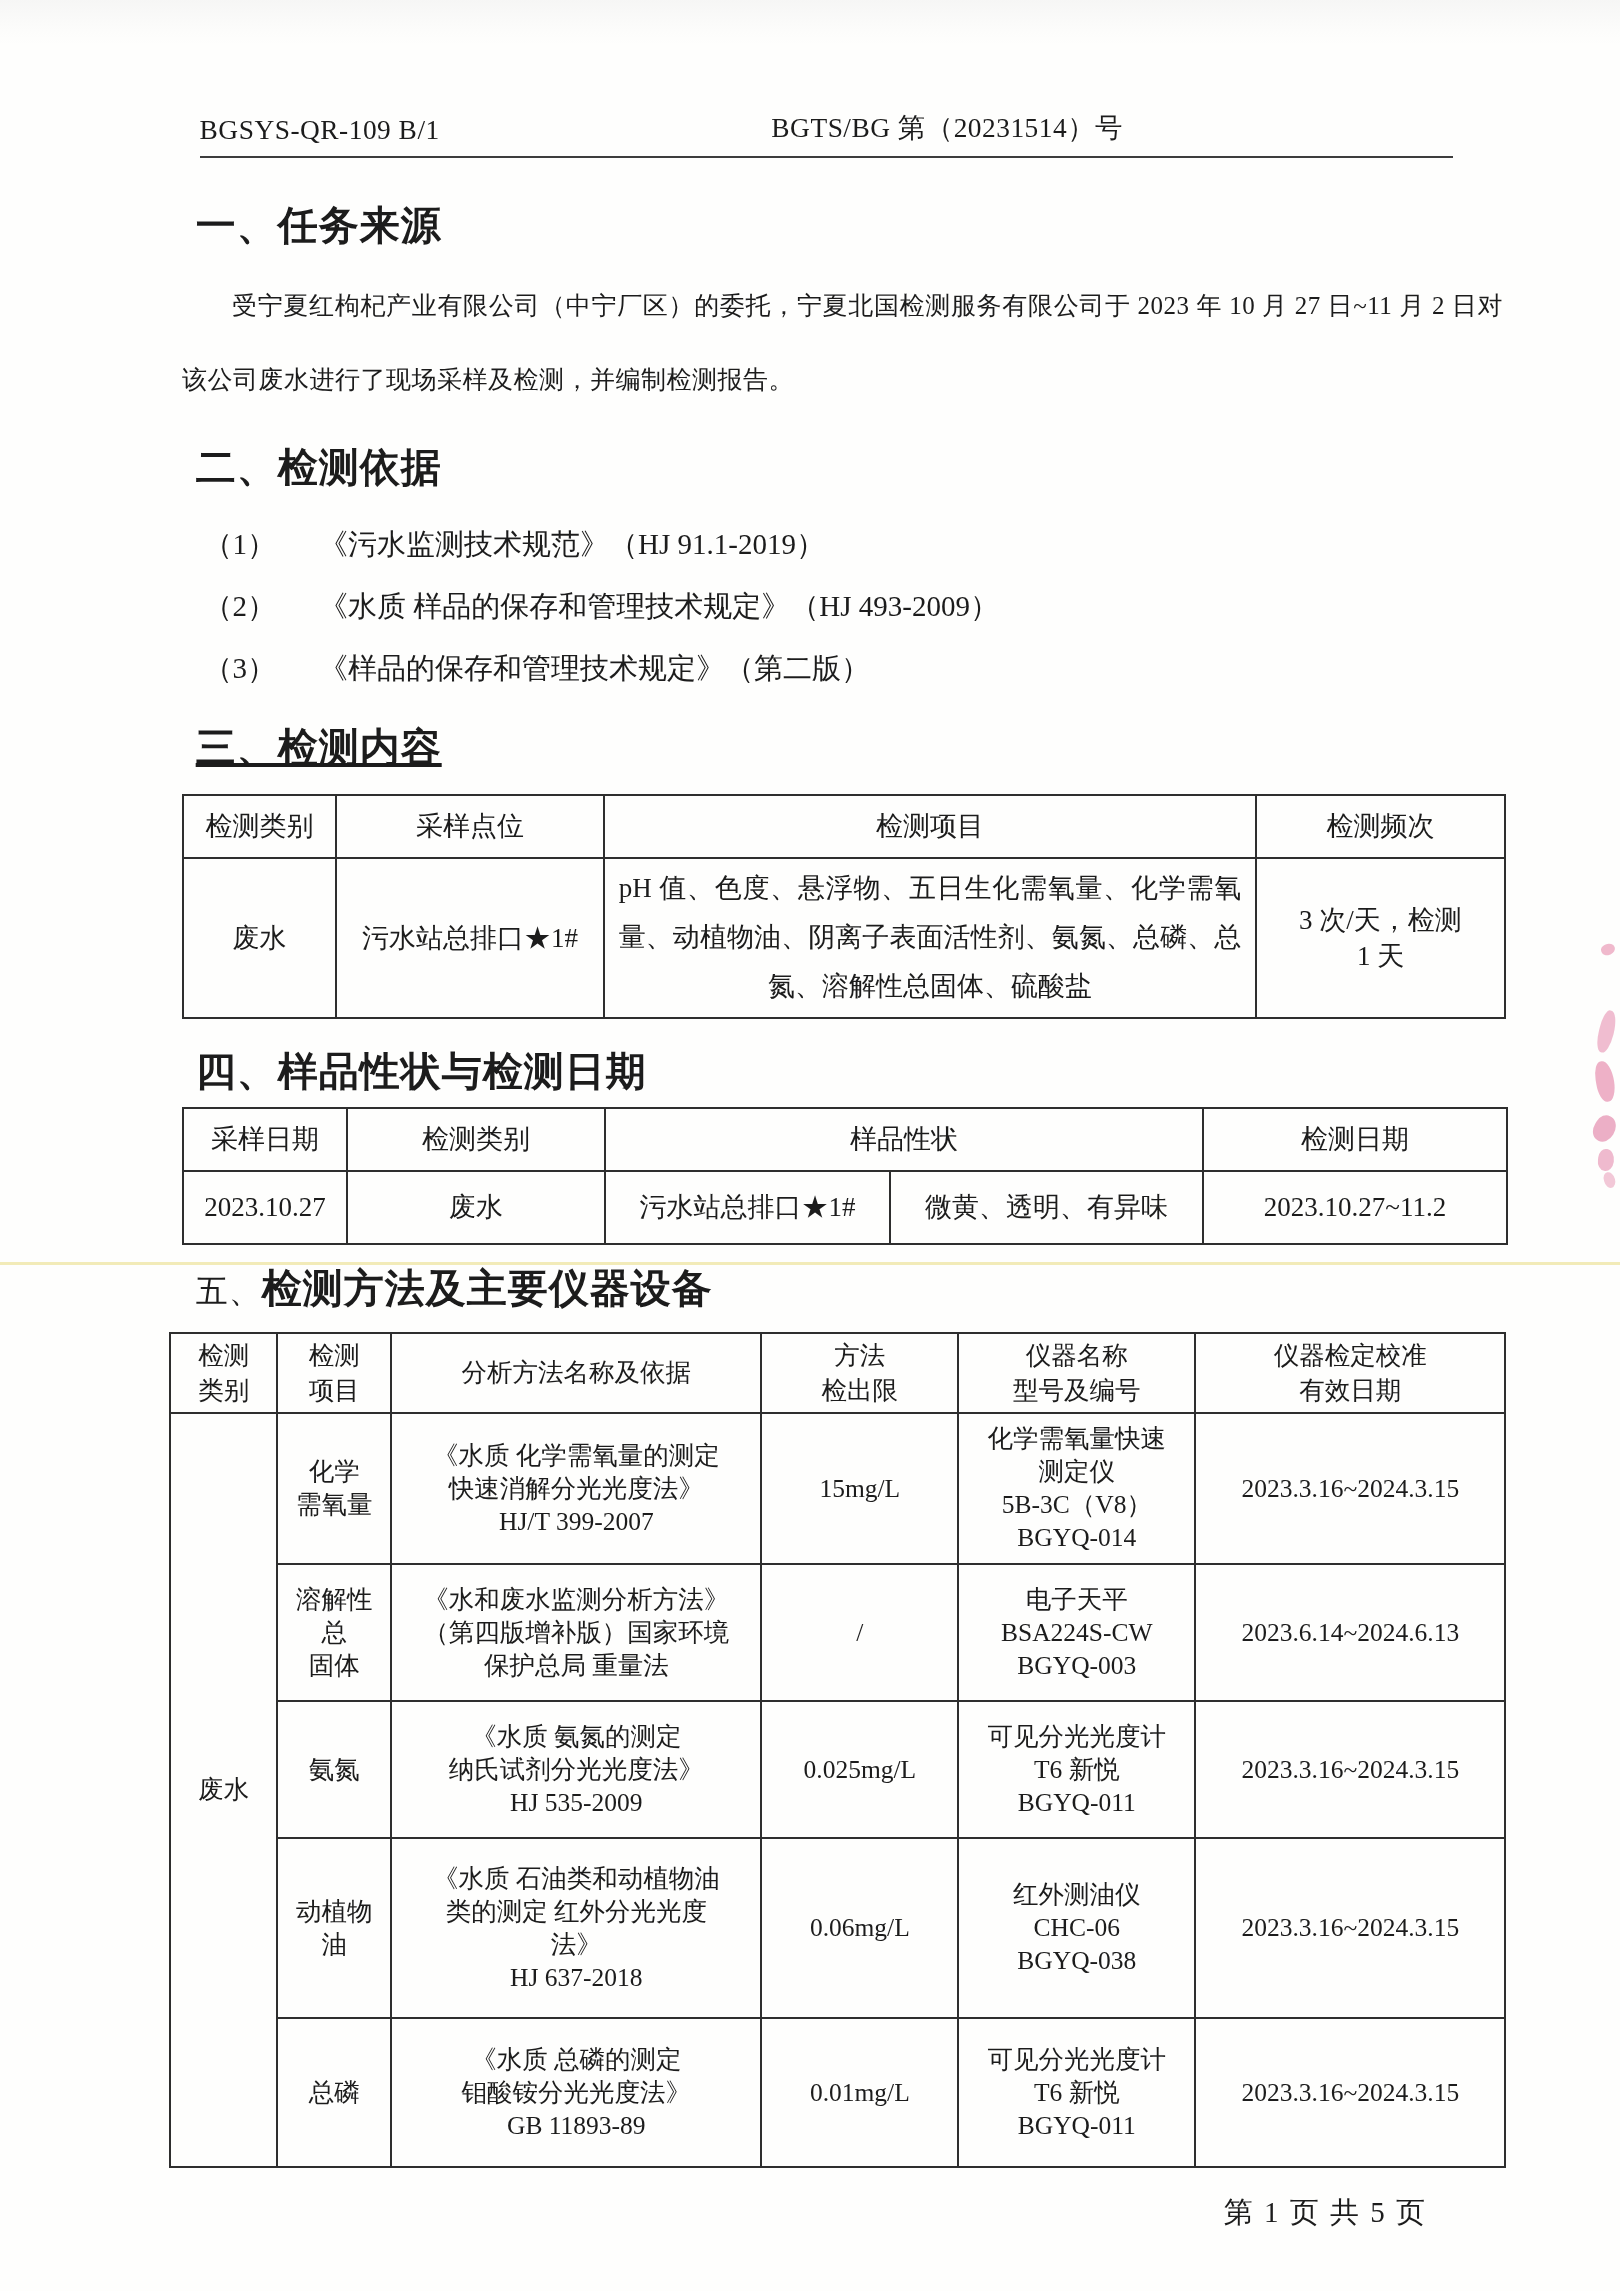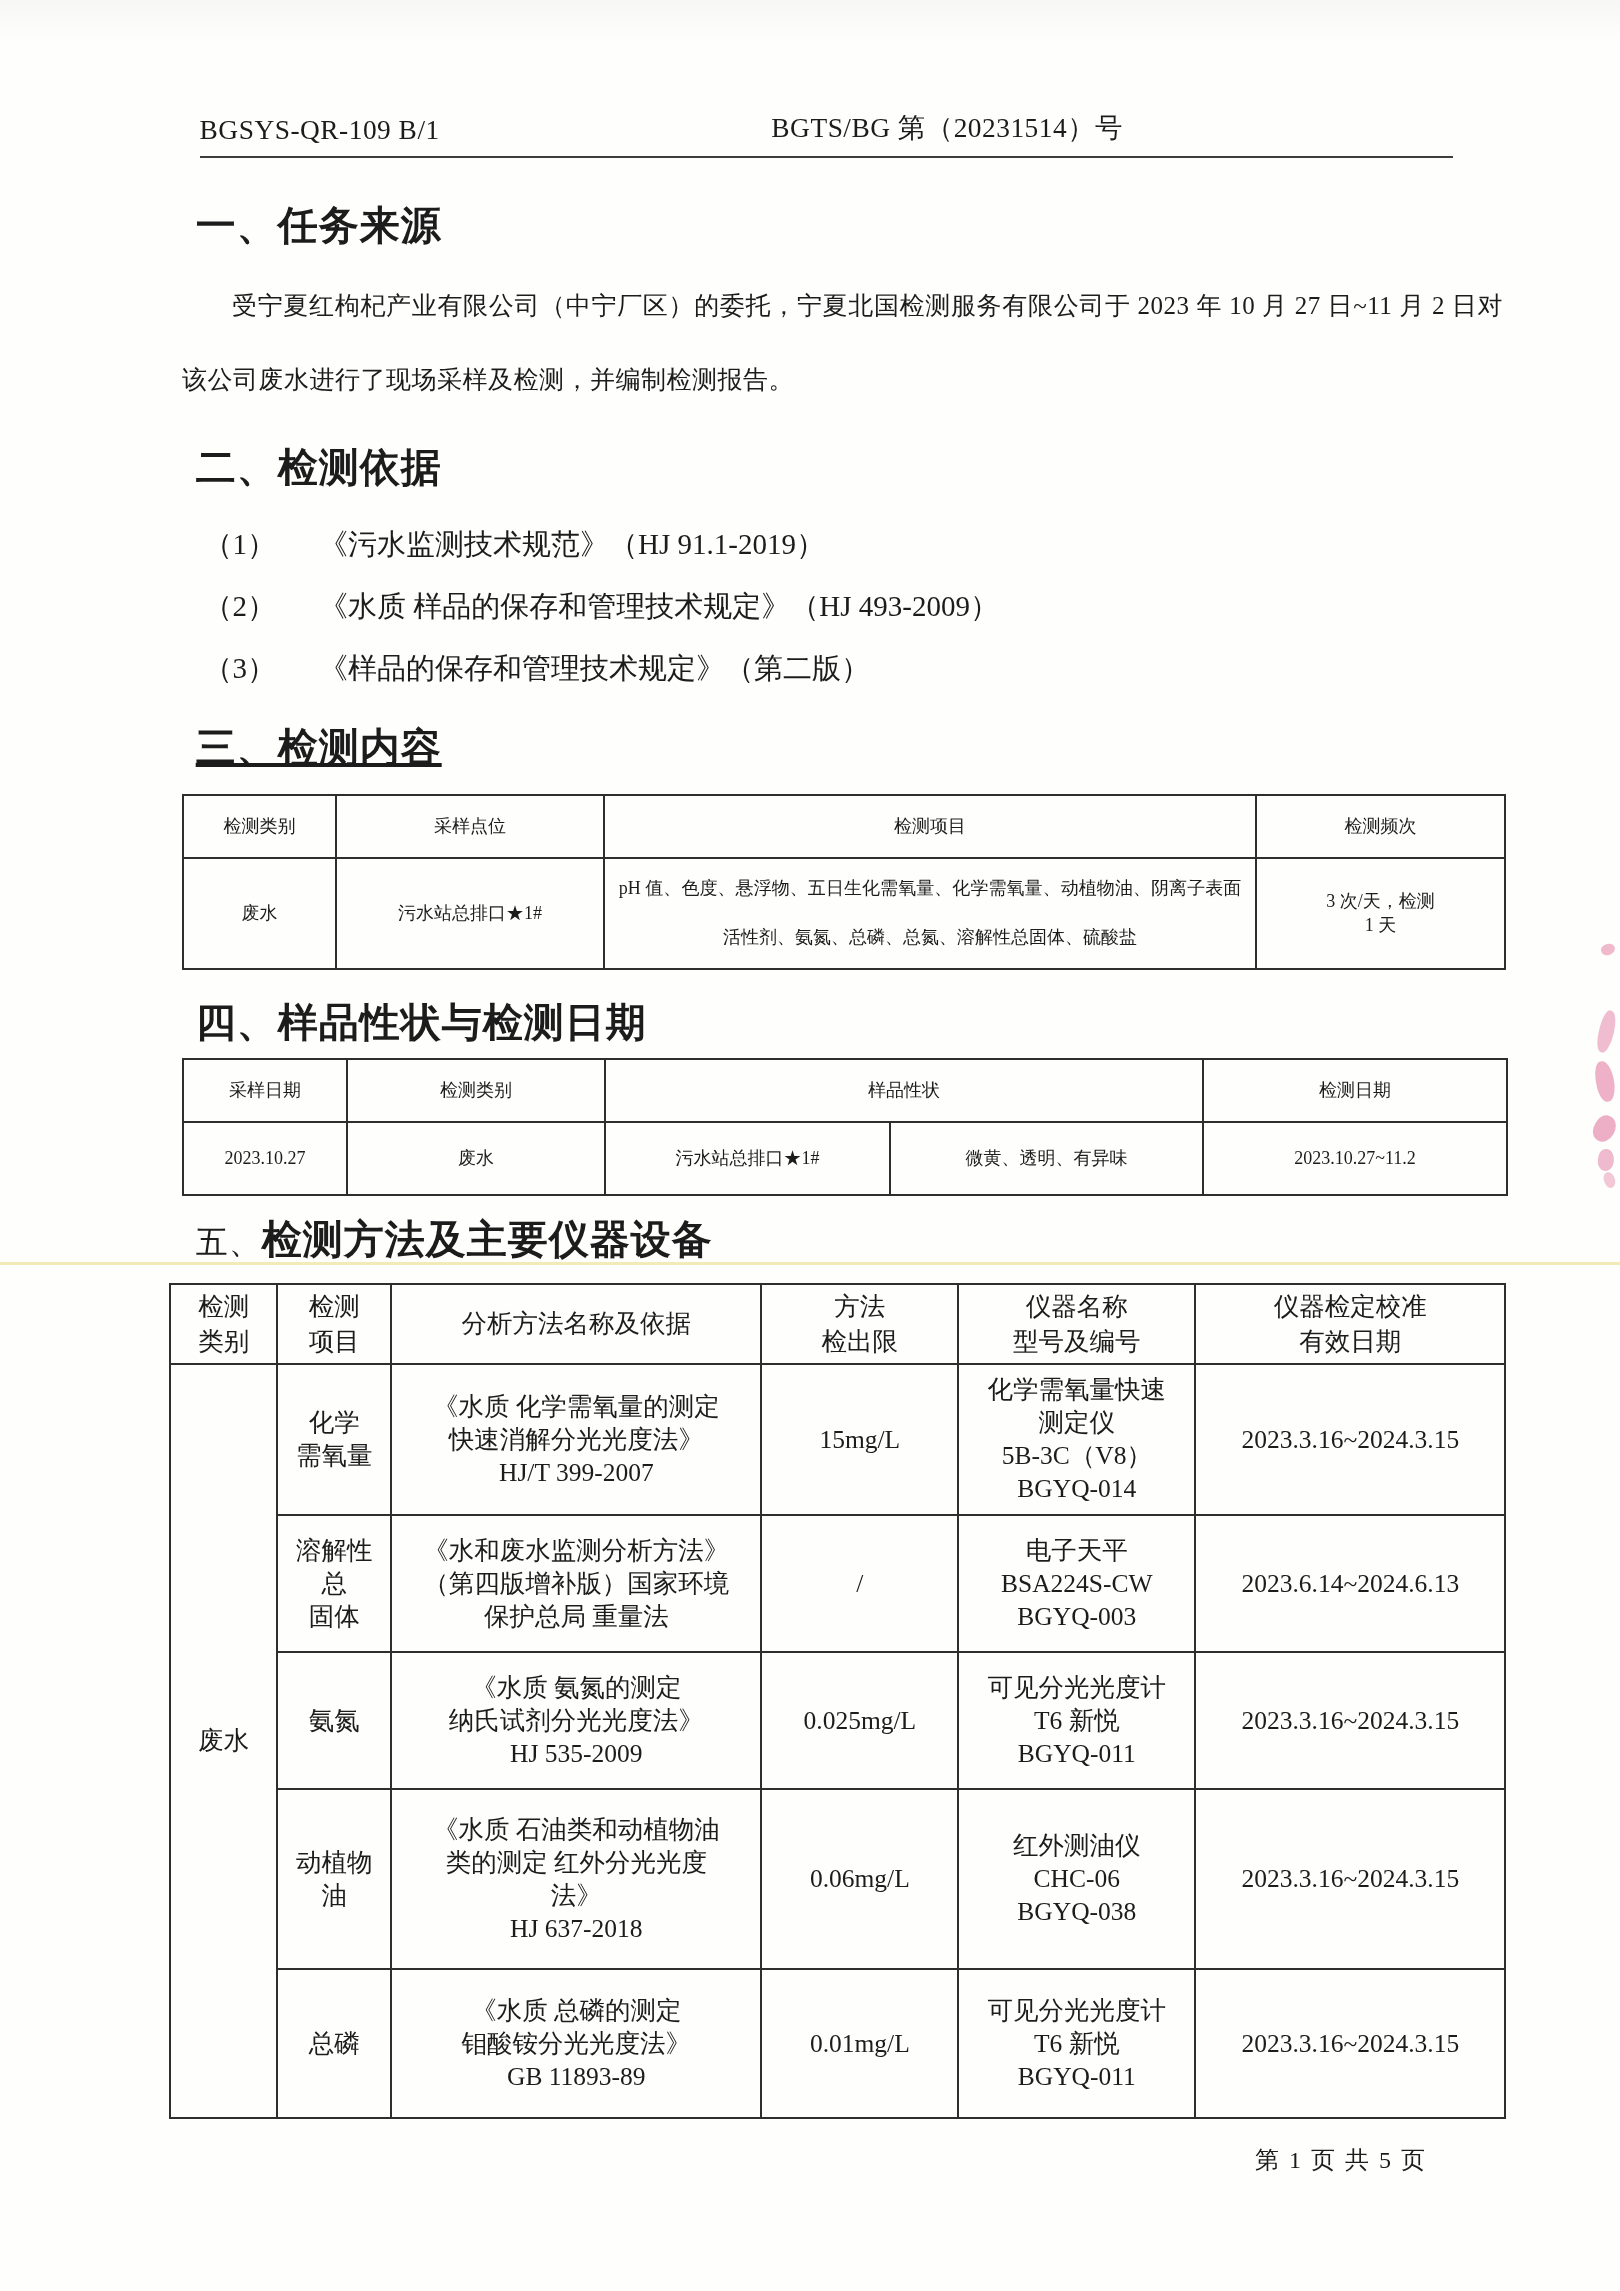--- a/index.html
+++ b/index.html
@@ -46,21 +46,21 @@
     margin-top:19.6px;font-size:25px;line-height:74px;
     text-align:justify;text-indent:2em;letter-spacing:0.5px;
   }
   .basis-list{margin-top:21.6px;}
   .basis-item{
     display:flex;gap:43px;font-size:29px;line-height:62px;
     margin-left:21.6px;
   }
   table{
     border-collapse:collapse;table-layout:fixed;
-    font-size:18px;
+    font-size:27px;
   }
   td,th{
     border:2px solid #2e2e2e;
     font-weight:normal;
     text-align:center;vertical-align:middle;
     padding:3.9px 9.8px;
     overflow:hidden;
   }
   .t1{margin-top:21.6px;width:1321px;border:2.9px solid #2b2b2b;}
   .t1 tr.hdr{height:63px;}
@@ -77,21 +77,21 @@
   .t3 td{border-top-width:2.9px;line-height:33px;}
   .t3 tr.hdr{height:76px;}
   .t3 tr.r1{height:151px;}
   .t3 tr.r2{height:137px;}
   .t3 tr.r3{height:137px;}
   .t3 tr.r4{height:180px;}
   .t3 tr.r5{height:149px;}
   .preline{white-space:pre-line;}
   .footer{
     margin-top:25.5px;text-align:right;padding-right:76px;
-    font-size:24px;letter-spacing:2px;
+    font-size:29px;letter-spacing:2px;
   }
   .scan-yellow-line{
     position:absolute;left:0;top:1262px;width:1620px;height:2.9px;
     background:#f0e7ac;opacity:.85;
   }
   .stamp-mark{position:absolute;border-radius:45% 55% 50% 50%;}
   .sm1{left:1601px;top:944px;width:13.7px;height:10.8px;background:rgba(226,115,156,.5);transform:rotate(-22deg);}
   .sm2{left:1599px;top:1010px;width:14.7px;height:43px;background:rgba(222,100,145,.42);transform:rotate(14deg);}
   .sm3{left:1596px;top:1061px;width:17.6px;height:41px;background:rgba(222,100,145,.5);transform:rotate(-9deg);}
   .sm4{left:1594px;top:1115px;width:20.6px;height:27.4px;background:rgba(218,90,138,.48);transform:rotate(31deg);}

